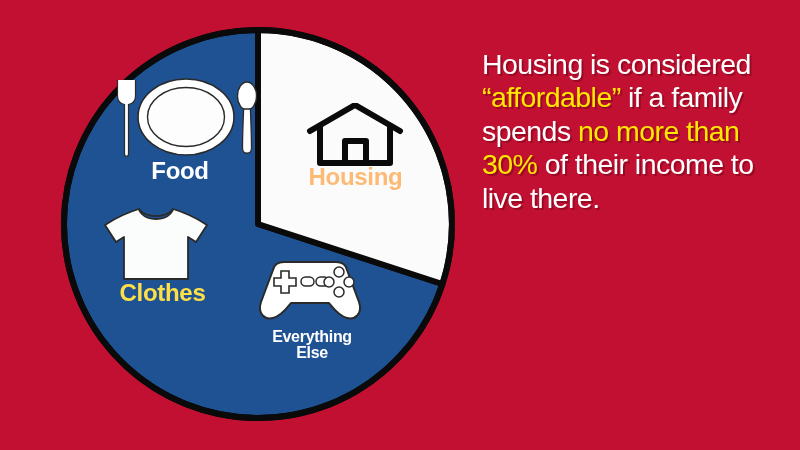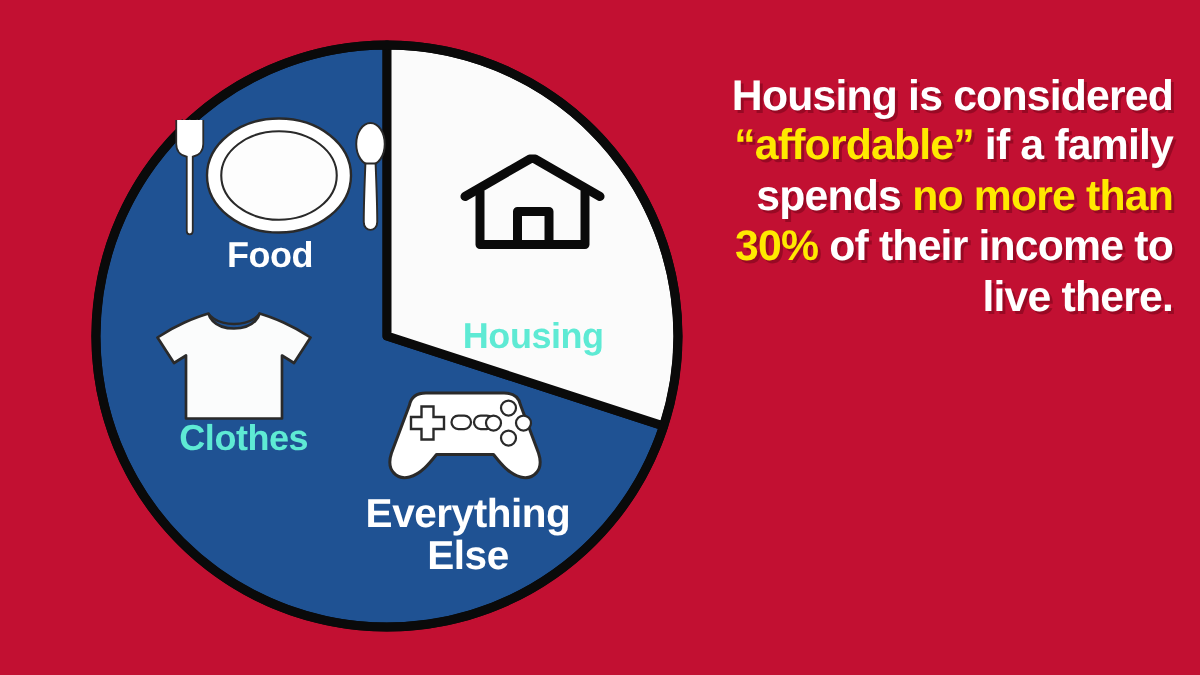--- a/index.html
+++ b/index.html
@@ -39,47 +39,46 @@
     text-align: center;
     white-space: pre-line;
     pointer-events: none;
   }
   #label-food {
     left: 120px; top: 159px; width: 120px;
     font-size: 24px; color: #FFFFFF;
   }
   #label-clothes {
     left: 95px; top: 281px; width: 135px;
-    font-size: 24px; color: #5eead4;
+    font-size: 24px; color: #fde047;
   }
   #label-everything {
     left: 222px; top: 329px; width: 180px;
-    font-size: 27px; color: #FFFFFF;
+    font-size: 16px; color: #FFFFFF;
   }
   #label-housing {
     left: 288px; top: 165px; width: 135px;
-    font-size: 24px; color: #5eead4; margin-top: 48px;
+    font-size: 24px; color: #fdba74;
   }
 
   
   .icon-holder { position: absolute; }
   #icon-food      { left: 113px; top: 76px; }
   #icon-clothes   { left: 101px; top: 206px; }
   #icon-gamepad   { left: 251px; top: 258px; }
   #icon-house     { left: 306px; top: 103px; }
 
   
   #statement {
     position: absolute;
     right: 18px;
     top: 48px;
     width: 300px;
-    text-align: right;
     font-size: 28.5px;
-    font-weight: bold;
+    font-weight: normal;
     line-height: 1.175;
     color: #FFFFFF;
     letter-spacing: -0.55px;
     text-shadow: 2px 2px 0 rgba(90,0,16,0.40);
   }
   #statement .hl { color: #FFE900; }
 </style>
 </head>
 <body>
 

